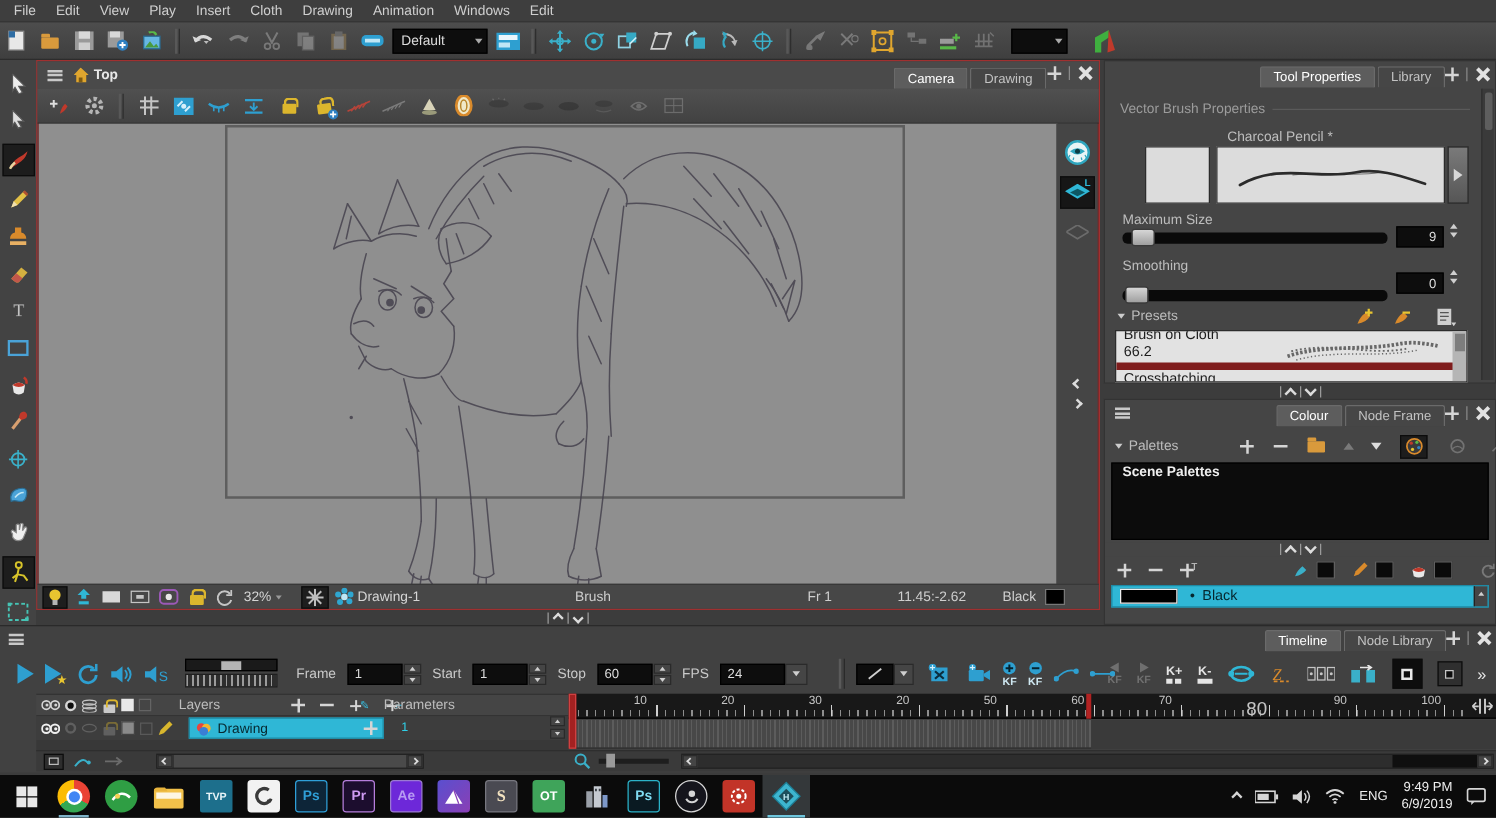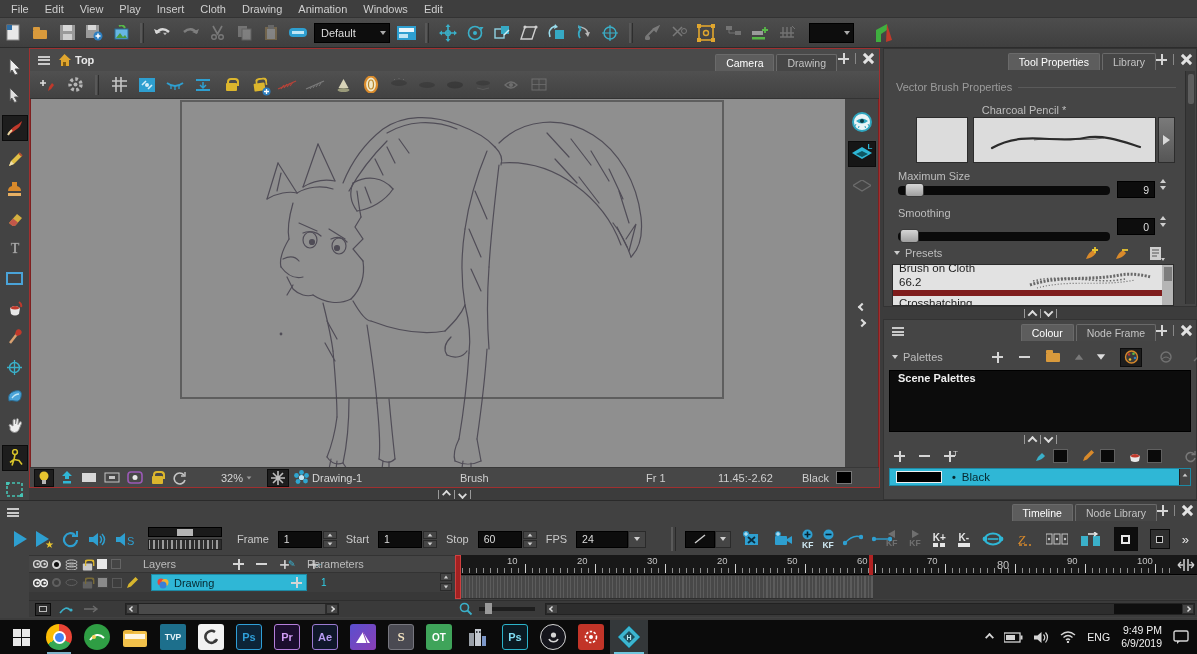--- a/index.html
+++ b/index.html
@@ -645,21 +645,21 @@
       </span>
     <span class="icn" style="width:16px">
         <span class="lock"></span>
       </span>
     <span class="icn" style="width:18px">
         <svg width="15" height="14">
           <path d="M12,4 a5.5,5.5 0 1,0 1,5" stroke="#c5c5c5" stroke-width="1.6" fill="none"></path>
           <path d="M13,1 v4 h-4" stroke="#c5c5c5" stroke-width="1.4" fill="none"></path>
         </svg>
       </span>
-    <span class="row" style="margin-left:28px;gap:3px">
+    <span class="row" style="margin-left:2px;gap:3px">
       <span style="color:#d5d5d5">32%</span>
       <span class="td" style="border-top-color:#999;transform:scale(.8)"></span>
     </span>
     <span class="tile" style="width:22px;height:18px;margin-left:10px">
         <svg width="14" height="14">
           <path d="M7,0 v14 M0,7 h14 M2,2 l10,10 M12,2 L2,12" stroke="#bdbdbd" stroke-width="1.6"></path>
           <circle cx="7" cy="7" r="2.2" fill="#bdbdbd"></circle>
         </svg>
       </span>
     <span class="row" style="gap:3px">
@@ -1167,21 +1167,21 @@
     <div class="abs" style="left:0;top:0;right:0;height:20px;background:#181818;border-bottom:1px solid #000">
       <div class="abs" style="left:0;right:22px;bottom:1px;height:5px;background:repeating-linear-gradient(90deg,#8e8e8e 0 1px,transparent 1px 7px)"></div>
       <div class="abs" style="left:0;right:22px;bottom:1px;height:9px;background:repeating-linear-gradient(90deg,#cfcfcf 0 1px,transparent 1px 70px)"></div>
       <span class="abs" style="left:52px;top:0;font-size:9.5px;color:#c5c5c5">10</span>
       <span class="abs" style="left:122px;top:0;font-size:9.5px;color:#c5c5c5">20</span>
       <span class="abs" style="left:192px;top:0;font-size:9.5px;color:#c5c5c5">30</span>
       <span class="abs" style="left:262px;top:0;font-size:9.5px;color:#c5c5c5">20</span>
       <span class="abs" style="left:332px;top:0;font-size:9.5px;color:#c5c5c5">50</span>
       <span class="abs" style="left:402px;top:0;font-size:9.5px;color:#c5c5c5">60</span>
       <span class="abs" style="left:472px;top:0;font-size:9.5px;color:#c5c5c5">70</span>
-      <span class="abs" style="left:542px;top:4px;font-size:11px;color:#c5c5c5">80</span>
+      <span class="abs" style="left:542px;top:4px;font-size:15px;color:#c5c5c5">80</span>
       <span class="abs" style="left:612px;top:0;font-size:9.5px;color:#c5c5c5">90</span>
       <span class="abs" style="left:682px;top:0;font-size:9.5px;color:#c5c5c5">100</span>
       <span class="abs" style="left:414px;top:0;width:4px;height:20px;background:#b22222"></span>
       <svg class="abs" width="18" height="14" style="right:2px;top:3px">
           <path d="M7,1 v12 M11,1 v12" stroke="#cfcfcf" stroke-width="1.5"></path>
           <path d="M6,7 l-5,0 M1,7 l3,-3 M1,7 l3,3 M12,7 l5,0 M17,7 l-3,-3 M17,7 l-3,3" stroke="#cfcfcf" stroke-width="1.4" fill="none"></path>
         </svg>
     </div>
 
     <div class="abs trk-expo" style="left:0;top:21px;width:418px;height:23px;border-bottom:1px solid #2f2f2f"></div>
@@ -1284,21 +1284,21 @@
       <span class="app" style="background:#0d2538;border:1.5px solid #2f9fd8">
         <span style="color:#2f9fd8">Ps</span>
       </span>
     </span>
   <span class="slot">
       <span class="app" style="background:#1c0d2e;border:1.5px solid #b57edb">
         <span style="color:#cf9bf2">Pr</span>
       </span>
     </span>
   <span class="slot">
-      <span class="app" style="background:#0f172a;border:1.5px solid #9a7ad1">
+      <span class="app" style="background:#6d28d9;border:1.5px solid #9a7ad1">
         <span style="color:#b79af2">Ae</span>
       </span>
     </span>
   <span class="slot">
       <span class="app" style="background:linear-gradient(135deg,#5a4fcf,#8a3fb5)">
         <svg width="16" height="14">
           <path d="M1,13 L8,2 l7,11z" fill="#fff"></path>
           <path d="M8,2 l4,11" stroke="#8a3fb5"></path>
         </svg>
       </span>

